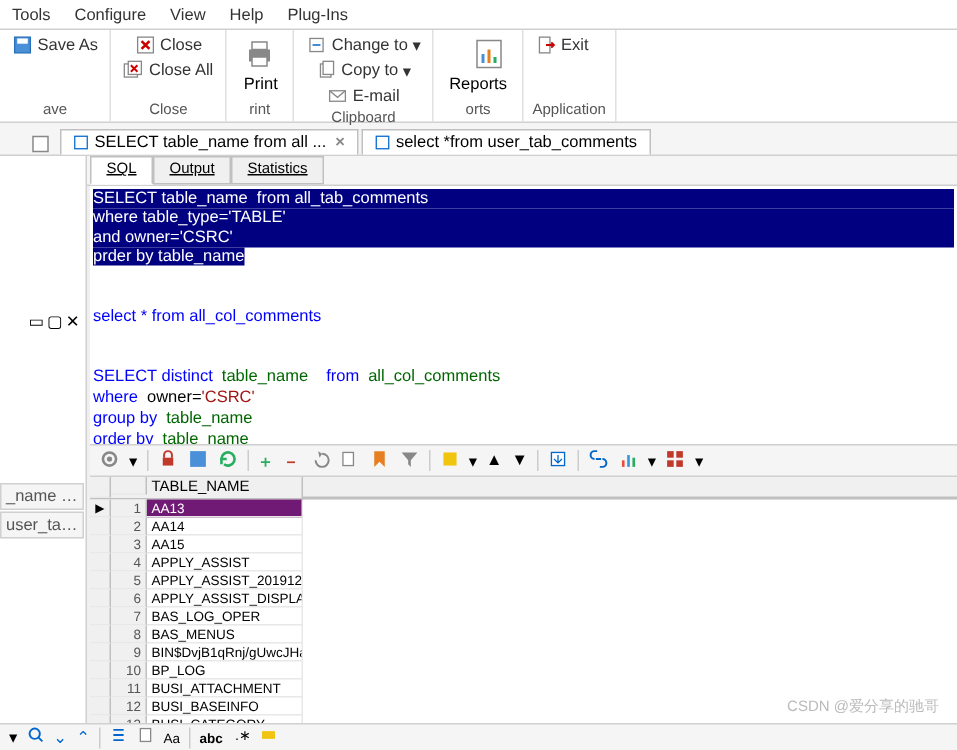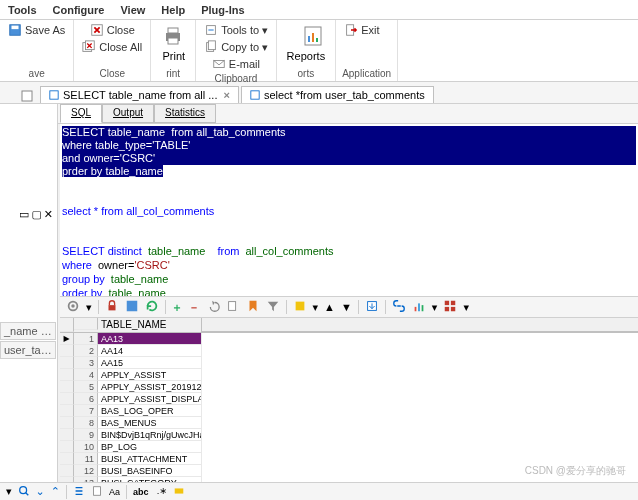--- a/index.html
+++ b/index.html
@@ -1,18 +1,18 @@
 <!DOCTYPE html>
 <html><head>
 <meta charset="utf-8">
 <style>
 * { margin:0; padding:0; box-sizing:border-box; font-family:'Segoe UI',Tahoma,sans-serif; font-size:11px; }
 body { background:#f0f0f0; width:638px; height:500px; overflow:hidden; position:relative; }
 .menubar { height:20px; background:#fff; border-bottom:1px solid #d0d0d0; display:flex; align-items:center; padding:0 8px; gap:16px; color:#333; }
-.menubar span { cursor:default;font-weight:bold; }
+.menubar span { cursor:default; }
 .ribbon { height:62px; background:#fff; border-bottom:1px solid #d0d0d0; display:flex; }
 .rgroup { border-right:1px solid #e0e0e0; display:flex; flex-direction:column; justify-content:space-between; padding:2px 6px 0; }
 .rgroup-label { text-align:center; font-size:10px; color:#555; padding:1px 0 2px; }
 .rgroup-body { display:flex; gap:4px; flex:1; }
 .ritem { display:flex; align-items:center; gap:3px; padding:1px 2px; color:#333; white-space:nowrap;justify-content:center; }
 .ritem svg { width:14px; height:14px; }
 .rbig { display:flex; flex-direction:column; align-items:flex-end; gap:2px; padding:2px 4px; }
 .rbig svg { width:24px; height:24px; }
 .rcol { display:flex; flex-direction:column; gap:1px; }
 .ico { display:inline-flex; }
@@ -120,21 +120,21 @@
   <div class="rgroup">
     <div class="rgroup-body">
       <div class="rcol">
         <div class="ritem">
             <span class="ico">
               <svg viewBox="0 0 16 16">
                 <rect x="3" y="3" width="10" height="10" fill="#fff" stroke="#888"></rect>
                 <path d="M5 8 L11 8" stroke="#06c"></path>
               </svg>
             </span>
-            <span>Tools to</span>
+            <span>Change to</span>
             <span>▾</span>
           </div>
         <div class="ritem">
             <span class="ico">
               <svg viewBox="0 0 16 16">
                 <rect x="3" y="3" width="8" height="10" fill="#fff" stroke="#888"></rect>
                 <rect x="5" y="1" width="8" height="10" fill="#fff" stroke="#888"></rect>
               </svg>
             </span>
             <span>Copy to</span>

